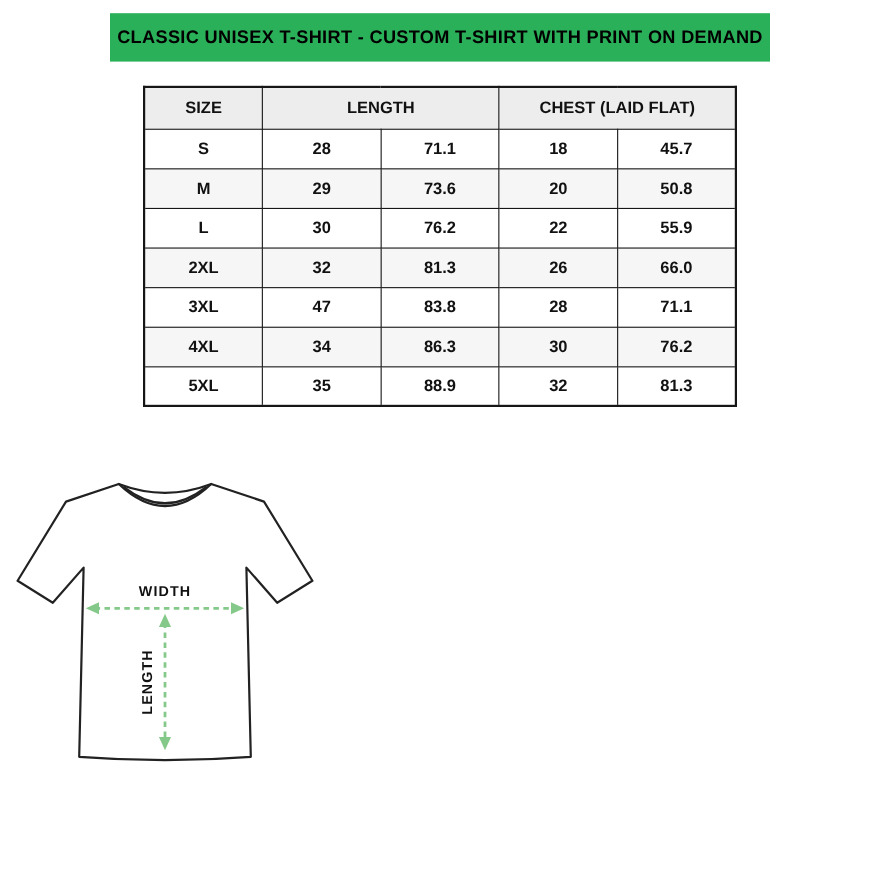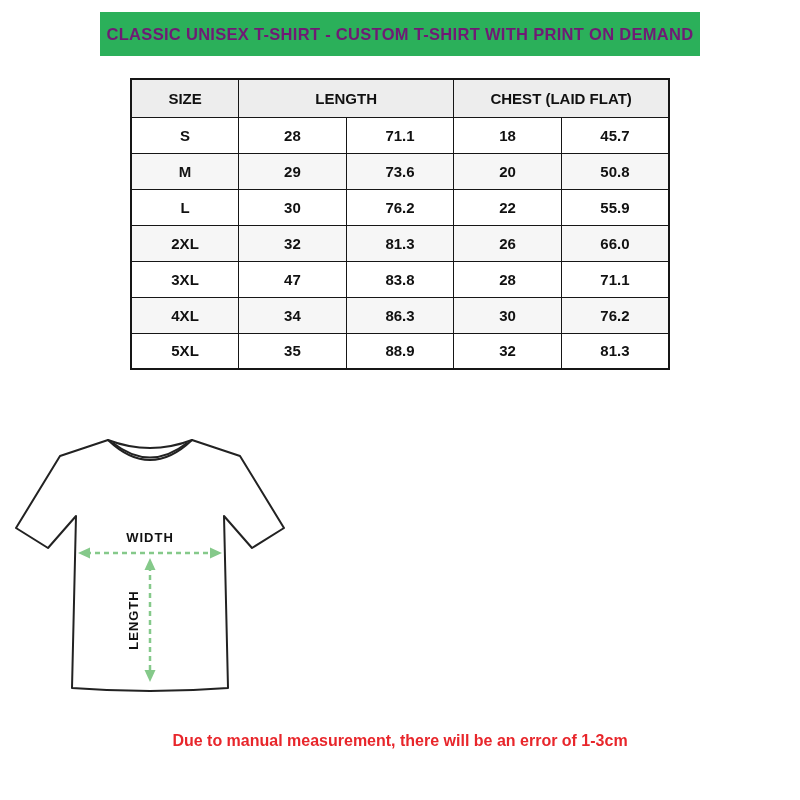--- a/index.html
+++ b/index.html
@@ -24,21 +24,21 @@
     width: 600px; height: 44px;
     margin: 12px auto 0 auto;
     background: var(--banner-bg, #2bb05a);
     display: flex; align-items: center; justify-content: center;
   }
   .banner h1 {
     margin: 0;
     font-size: 16.5px;
     font-weight: bold;
     letter-spacing: 0.3px;
-    color: #701a75;
+    color: #000000;
     white-space: nowrap;
   }
 
   table.size-table {
     width: 540px;
     margin: 22px auto 0 auto;
     border-collapse: collapse;
     border: 2px solid var(--border-col, #161616);
     table-layout: fixed;
   }
@@ -195,15 +195,14 @@
       <polygon class="arrow-head" points="222,137 210,131.5 210,142.5"></polygon>
       <text x="150" y="126" text-anchor="middle">WIDTH</text>
 
       <line class="arrow-line" x1="150" y1="150" x2="150" y2="258"></line>
       <polygon class="arrow-head" points="150,142 144.5,154 155.5,154"></polygon>
       <polygon class="arrow-head" points="150,266 144.5,254 155.5,254"></polygon>
       <text x="138" y="204" text-anchor="middle" transform="rotate(-90 138 204)">LENGTH</text>
     </svg>
   </div>
 
-  <p class="note">Due to manual measurement, there will be an error of 1-3cm</p>
 
 </div>
 
 </body></html>

